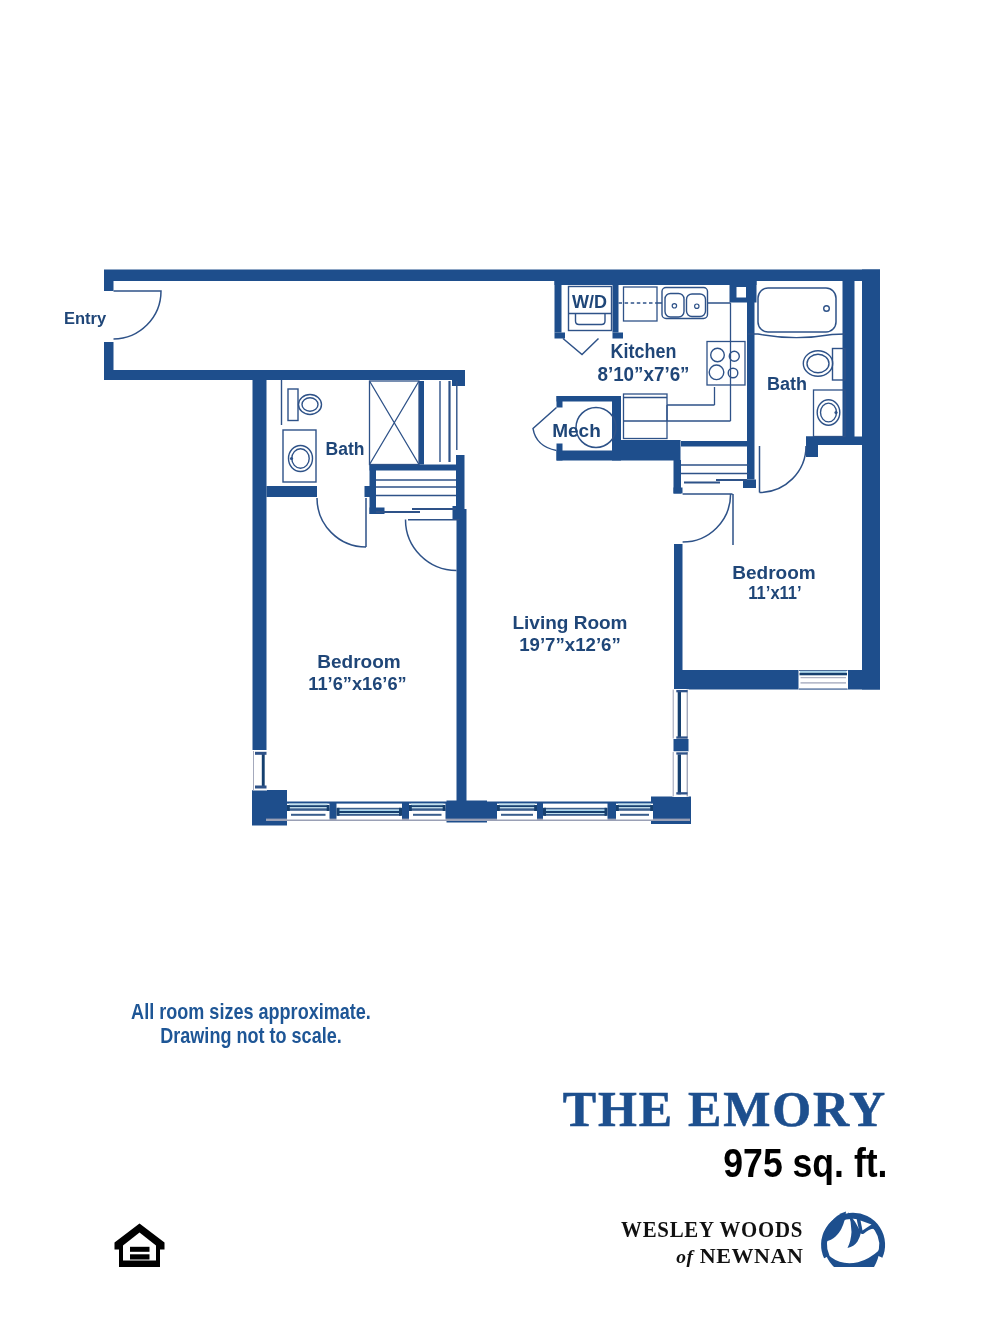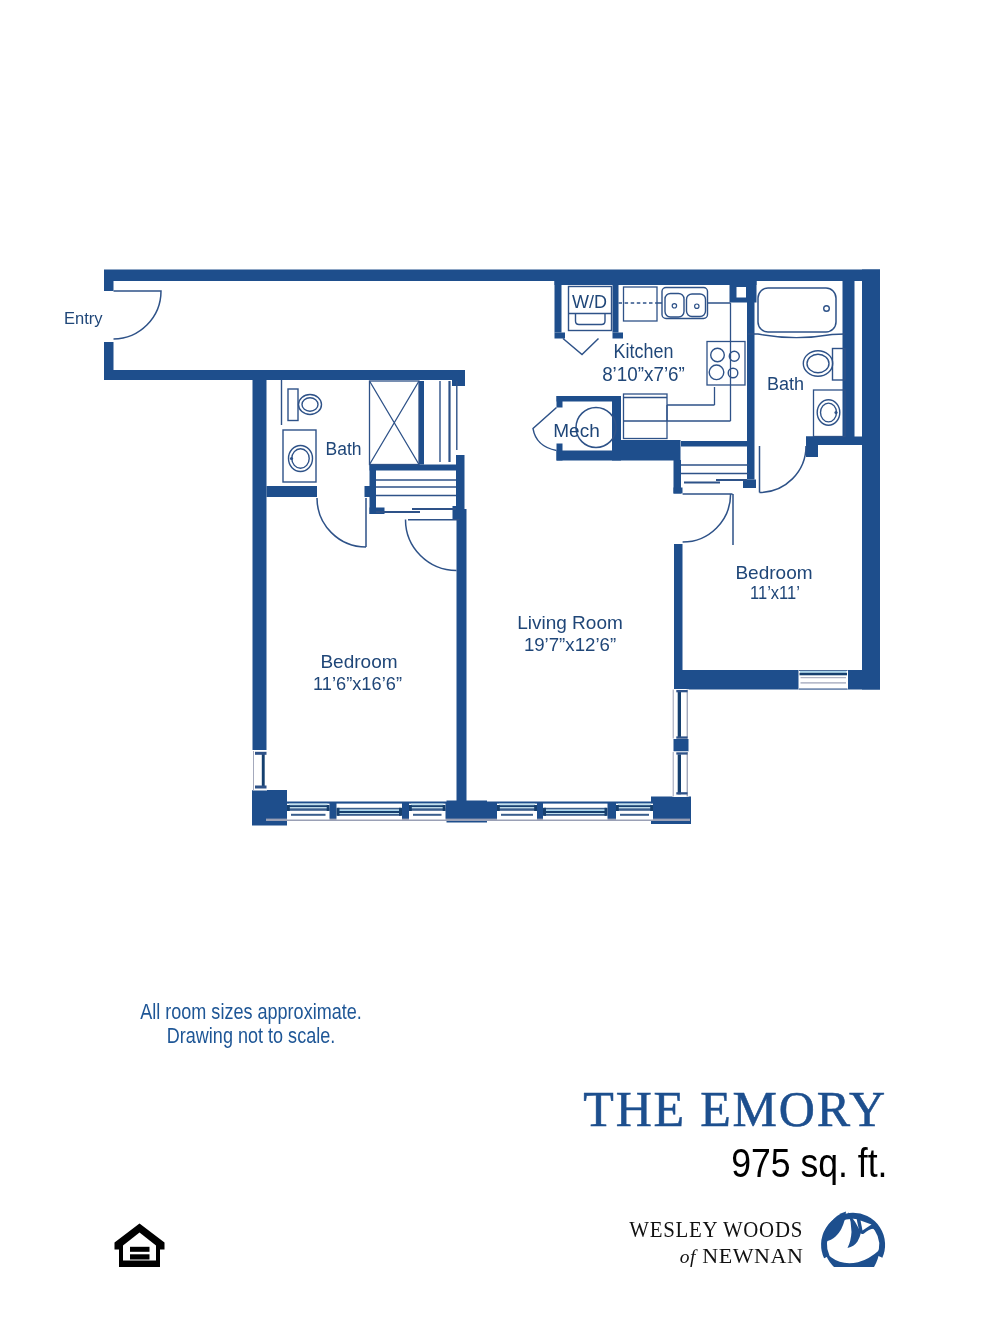--- a/index.html
+++ b/index.html
@@ -1,16 +1,16 @@
 <!DOCTYPE html>
 <html><head>
 <meta charset="utf-8">
 <style>
   html,body{margin:0;padding:0;background:#ffffff;}
-  #page{position:relative;width:1000px;height:1267px;background:#e5e5e5;overflow:hidden;}
+  #page{position:relative;width:1000px;height:1267px;background:#e5e5e5;overflow:hidden;font-weight:bold;}
   svg{position:absolute;top:0;left:0;}
   text{font-family:"Liberation Sans",sans-serif;}
   .serif{font-family:"Liberation Serif",serif;}
 </style>
 </head>
 <body>
 <div id="page">
 <svg width="1000" height="1333" viewBox="0 0 1000 1333">
 <defs>
 <g id="defs-placeholder"></g>

